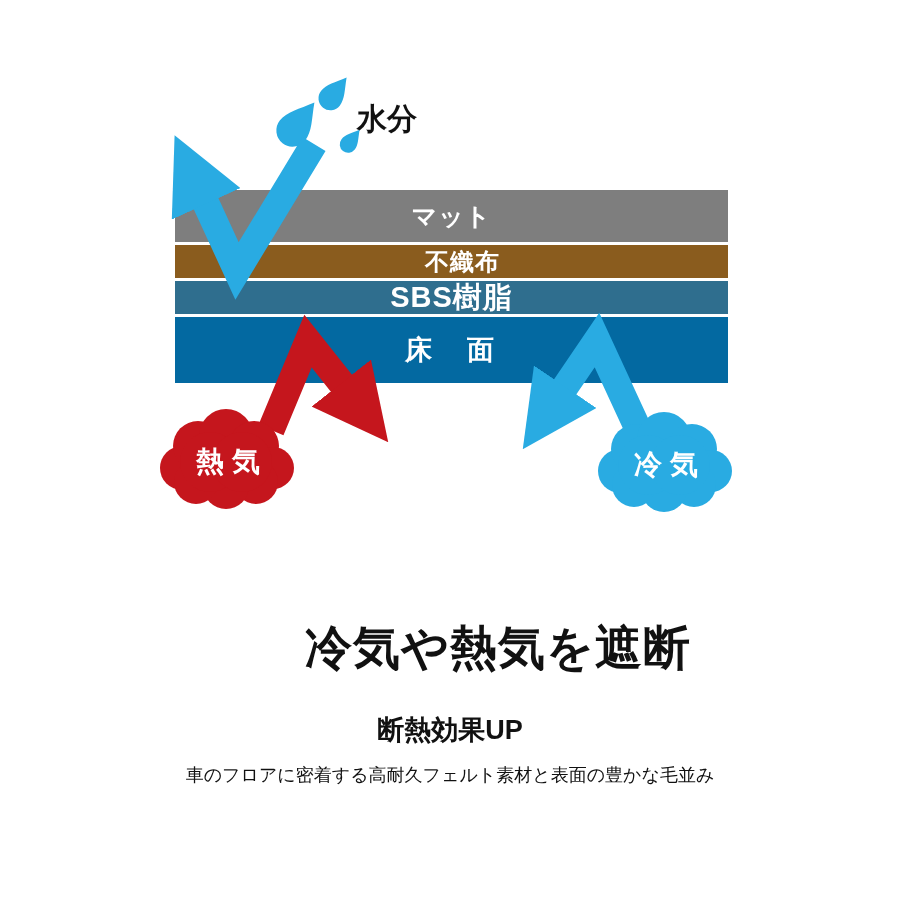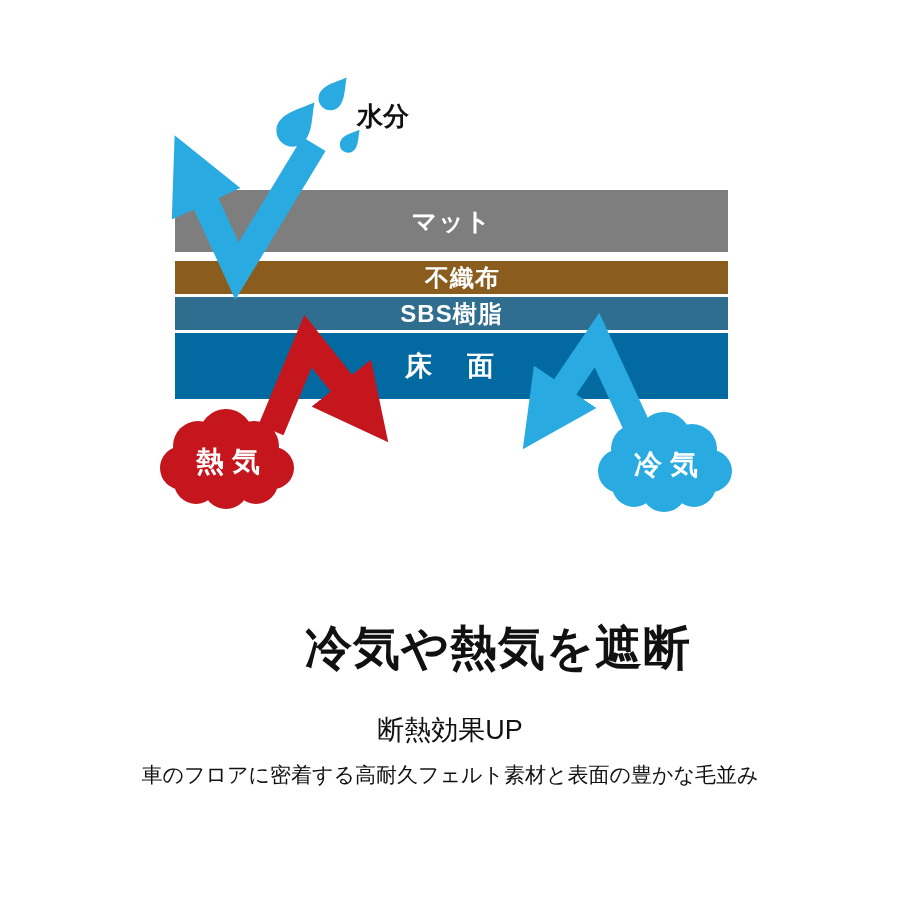--- a/index.html
+++ b/index.html
@@ -1,31 +1,31 @@
 <!DOCTYPE html>
 <html><head>
 <meta charset="utf-8">
 <style>
   html,body{margin:0;padding:0;}
   body{width:900px;height:900px;background:#ffffff;font-family:"Liberation Sans",sans-serif;color:#111111;}
   .canvas{position:relative;width:900px;height:900px;overflow:hidden;background:#ffffff;}
 
   .layers{position:absolute;left:175px;top:190px;width:553px;z-index:1;}
   .layer{display:flex;align-items:center;justify-content:center;color:#ffffff;font-weight:700;}
-  .layer-mat{height:62px;margin-bottom:9px;font-size:25px;letter-spacing:1px;}
+  .layer-mat{height:52px;margin-bottom:3px;font-size:25px;letter-spacing:1px;}
   .layer-fabric{height:33px;margin-bottom:3px;font-size:24px;letter-spacing:1px;padding-left:22px;}
-  .layer-sbs{height:33px;margin-bottom:3px;font-size:24px;letter-spacing:1px;}
+  .layer-sbs{height:33px;margin-bottom:3px;font-size:29px;letter-spacing:1px;}
   .layer-floor{height:66px;font-size:27px;letter-spacing:4px;}
 
   .overlay{position:absolute;left:0;top:0;z-index:2;pointer-events:none;}
-  .moisture{position:absolute;left:357px;top:99px;font-size:26px;font-weight:700;z-index:3;}
+  .moisture{position:absolute;left:357px;top:99px;font-size:30px;font-weight:700;z-index:3;}
 
   .heading{position:absolute;left:0;top:617px;width:900px;text-align:center;font-size:47px;font-weight:700;letter-spacing:1px;padding-left:48px;}
-  .subheading{position:absolute;left:0;top:712px;width:900px;text-align:center;font-size:27px;font-weight:400;}
-  .bodytext{position:absolute;left:0;top:755px;width:900px;text-align:center;font-size:21px;line-height:40px;font-weight:500;}
+  .subheading{position:absolute;left:0;top:712px;width:900px;text-align:center;font-size:27px;font-weight:700;}
+  .bodytext{position:absolute;left:0;top:755px;width:900px;text-align:center;font-size:18px;line-height:40px;font-weight:500;}
 
   .cloud-label{font-size:28px;font-weight:700;fill:#ffffff;font-family:"Liberation Sans",sans-serif;}
 </style>
 </head>
 <body>
 
 <div class="canvas">
 
   <div class="layers">
     <div class="layer layer-mat" style="background: rgb(126, 126, 126);">

